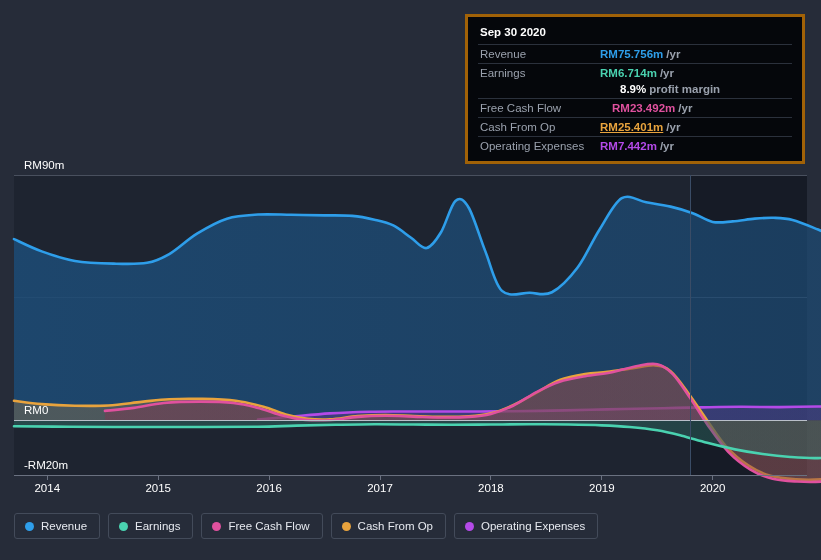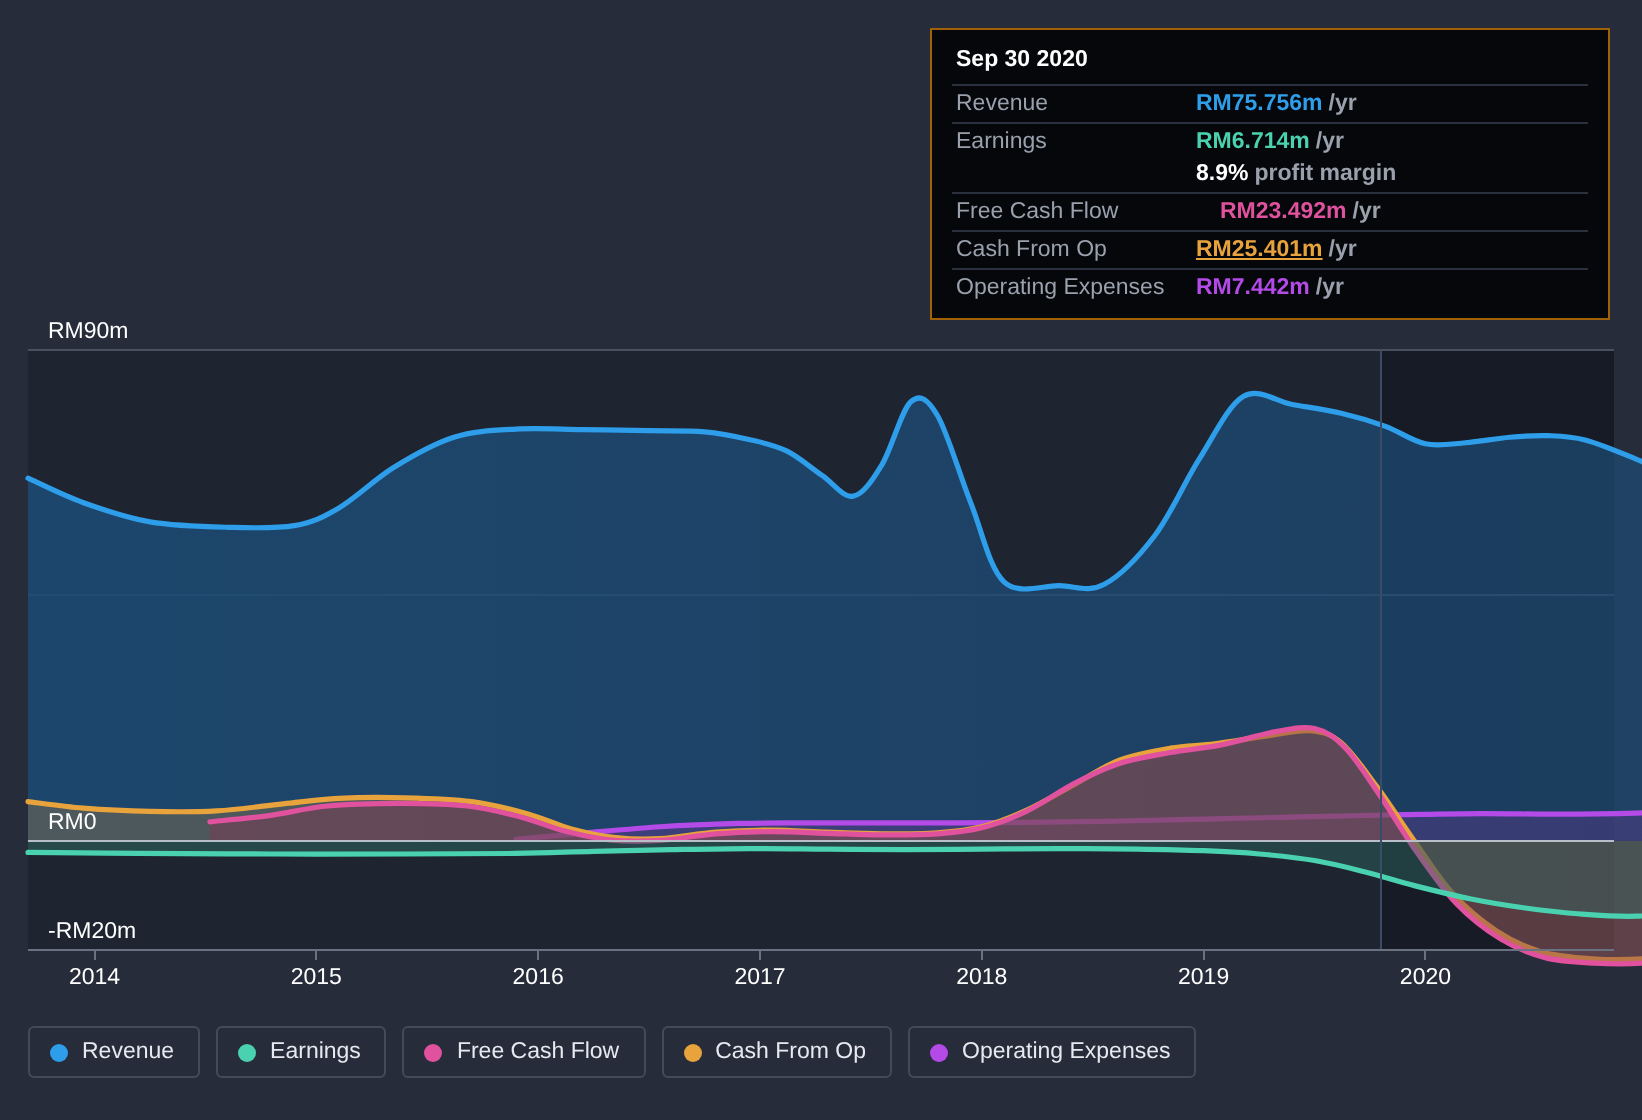--- a/index.html
+++ b/index.html
@@ -18,21 +18,21 @@
     font-size:11.5px;
     fill:#ffffff;
   }
 
   
   .tooltip{
     position:absolute;
     left:465px;top:14px;
     width:340px;
     background:#05070b;
-    border:1px solid #a16207;
+    border:3px solid #a16207;
     box-sizing:border-box;
     padding:8px 10px 6px 10px;
     z-index:20;
   }
   .tt-title{
     font-size:11.5px;
     font-weight:bold;
     color:#ffffff;
     padding:1px 0 6px 2px;
   }
@@ -166,21 +166,21 @@
         <span class="tt-val" style="color: rgb(46, 158, 234);">RM75.756m</span>
         <span class="tt-unit">/yr</span>
       </div>
       <div class="tt-row">
         <span class="tt-key">Earnings</span>
         <span class="tt-val" style="color: rgb(74, 210, 176); text-align: center;">RM6.714m</span>
         <span class="tt-unit">/yr</span>
       </div>
       <div class="tt-row noline">
         <span class="tt-key"></span>
-        <span class="tt-val" style="color: rgb(255, 255, 255);">8.9%</span>
+        <span class="tt-val" style="color: rgb(255, 255, 255); margin-left: 20px;">8.9%</span>
         <span class="tt-unit">profit margin</span>
       </div>
       <div class="tt-row">
         <span class="tt-key">Free Cash Flow</span>
         <span class="tt-val" style="color: rgb(224, 81, 158); margin-left: 12px;">RM23.492m</span>
         <span class="tt-unit">/yr</span>
       </div>
       <div class="tt-row">
         <span class="tt-key">Cash From Op</span>
         <span class="tt-val" style="color: rgb(232, 163, 61); text-decoration: underline;">RM25.401m</span>

